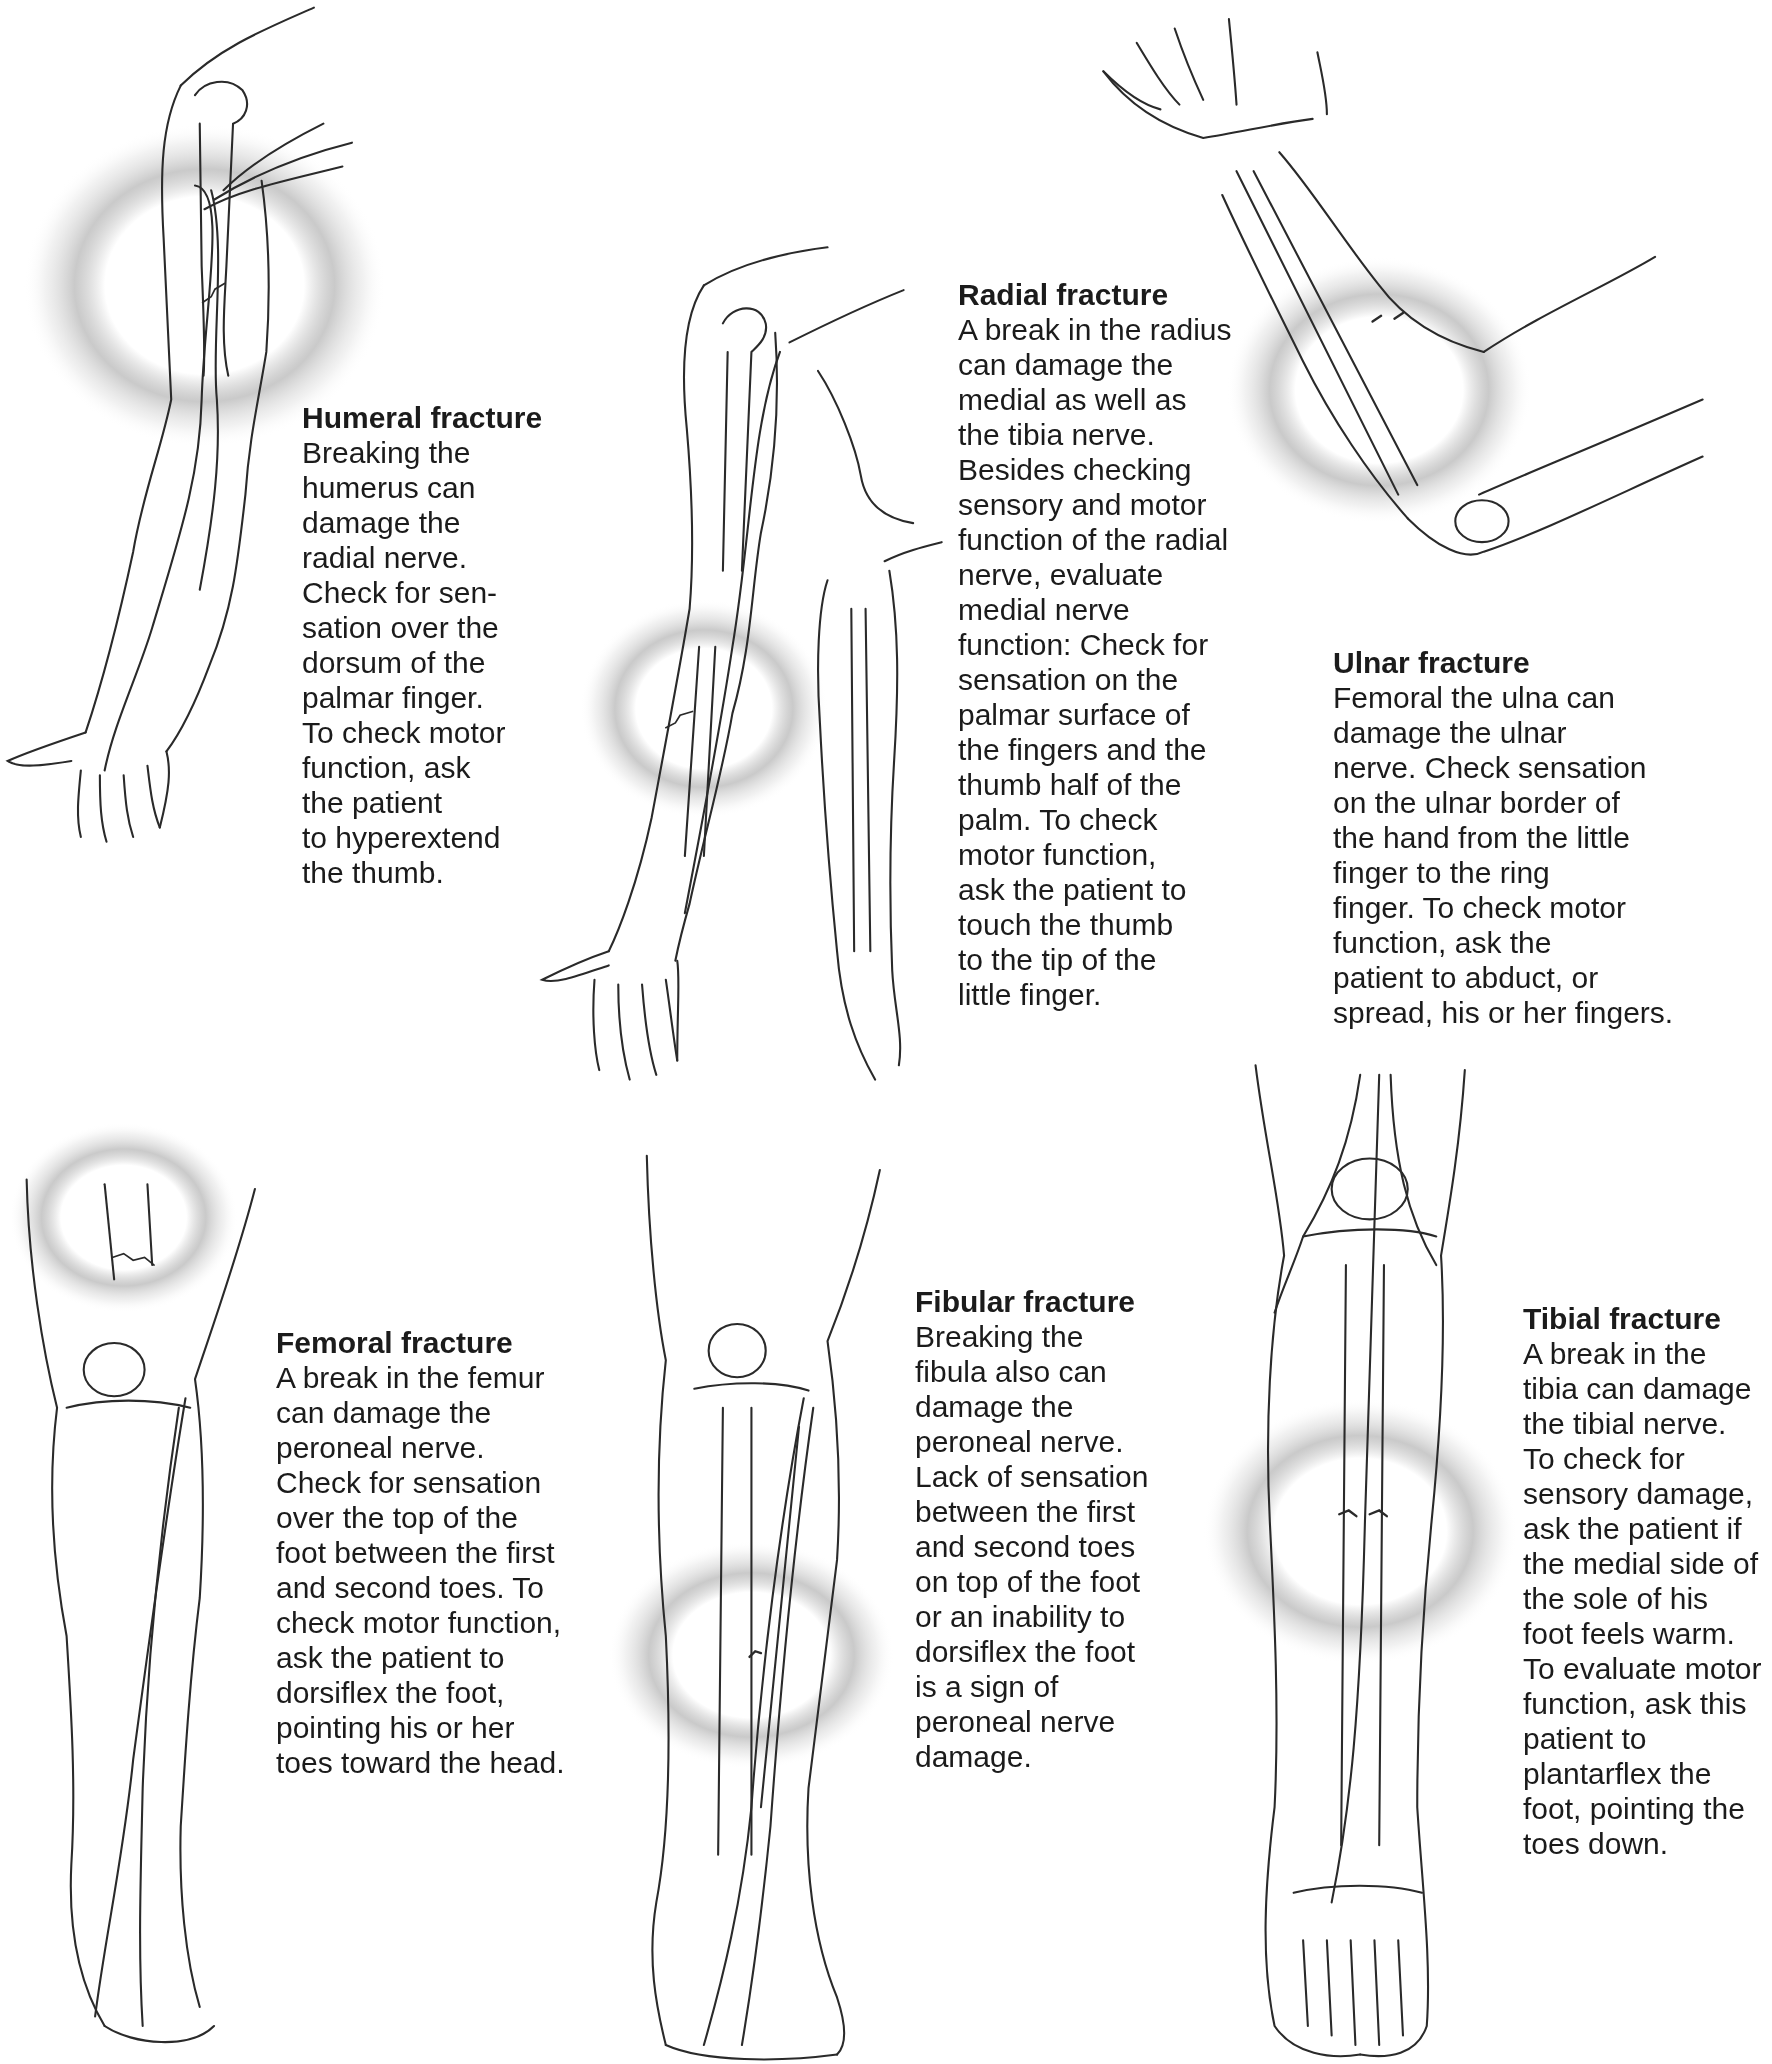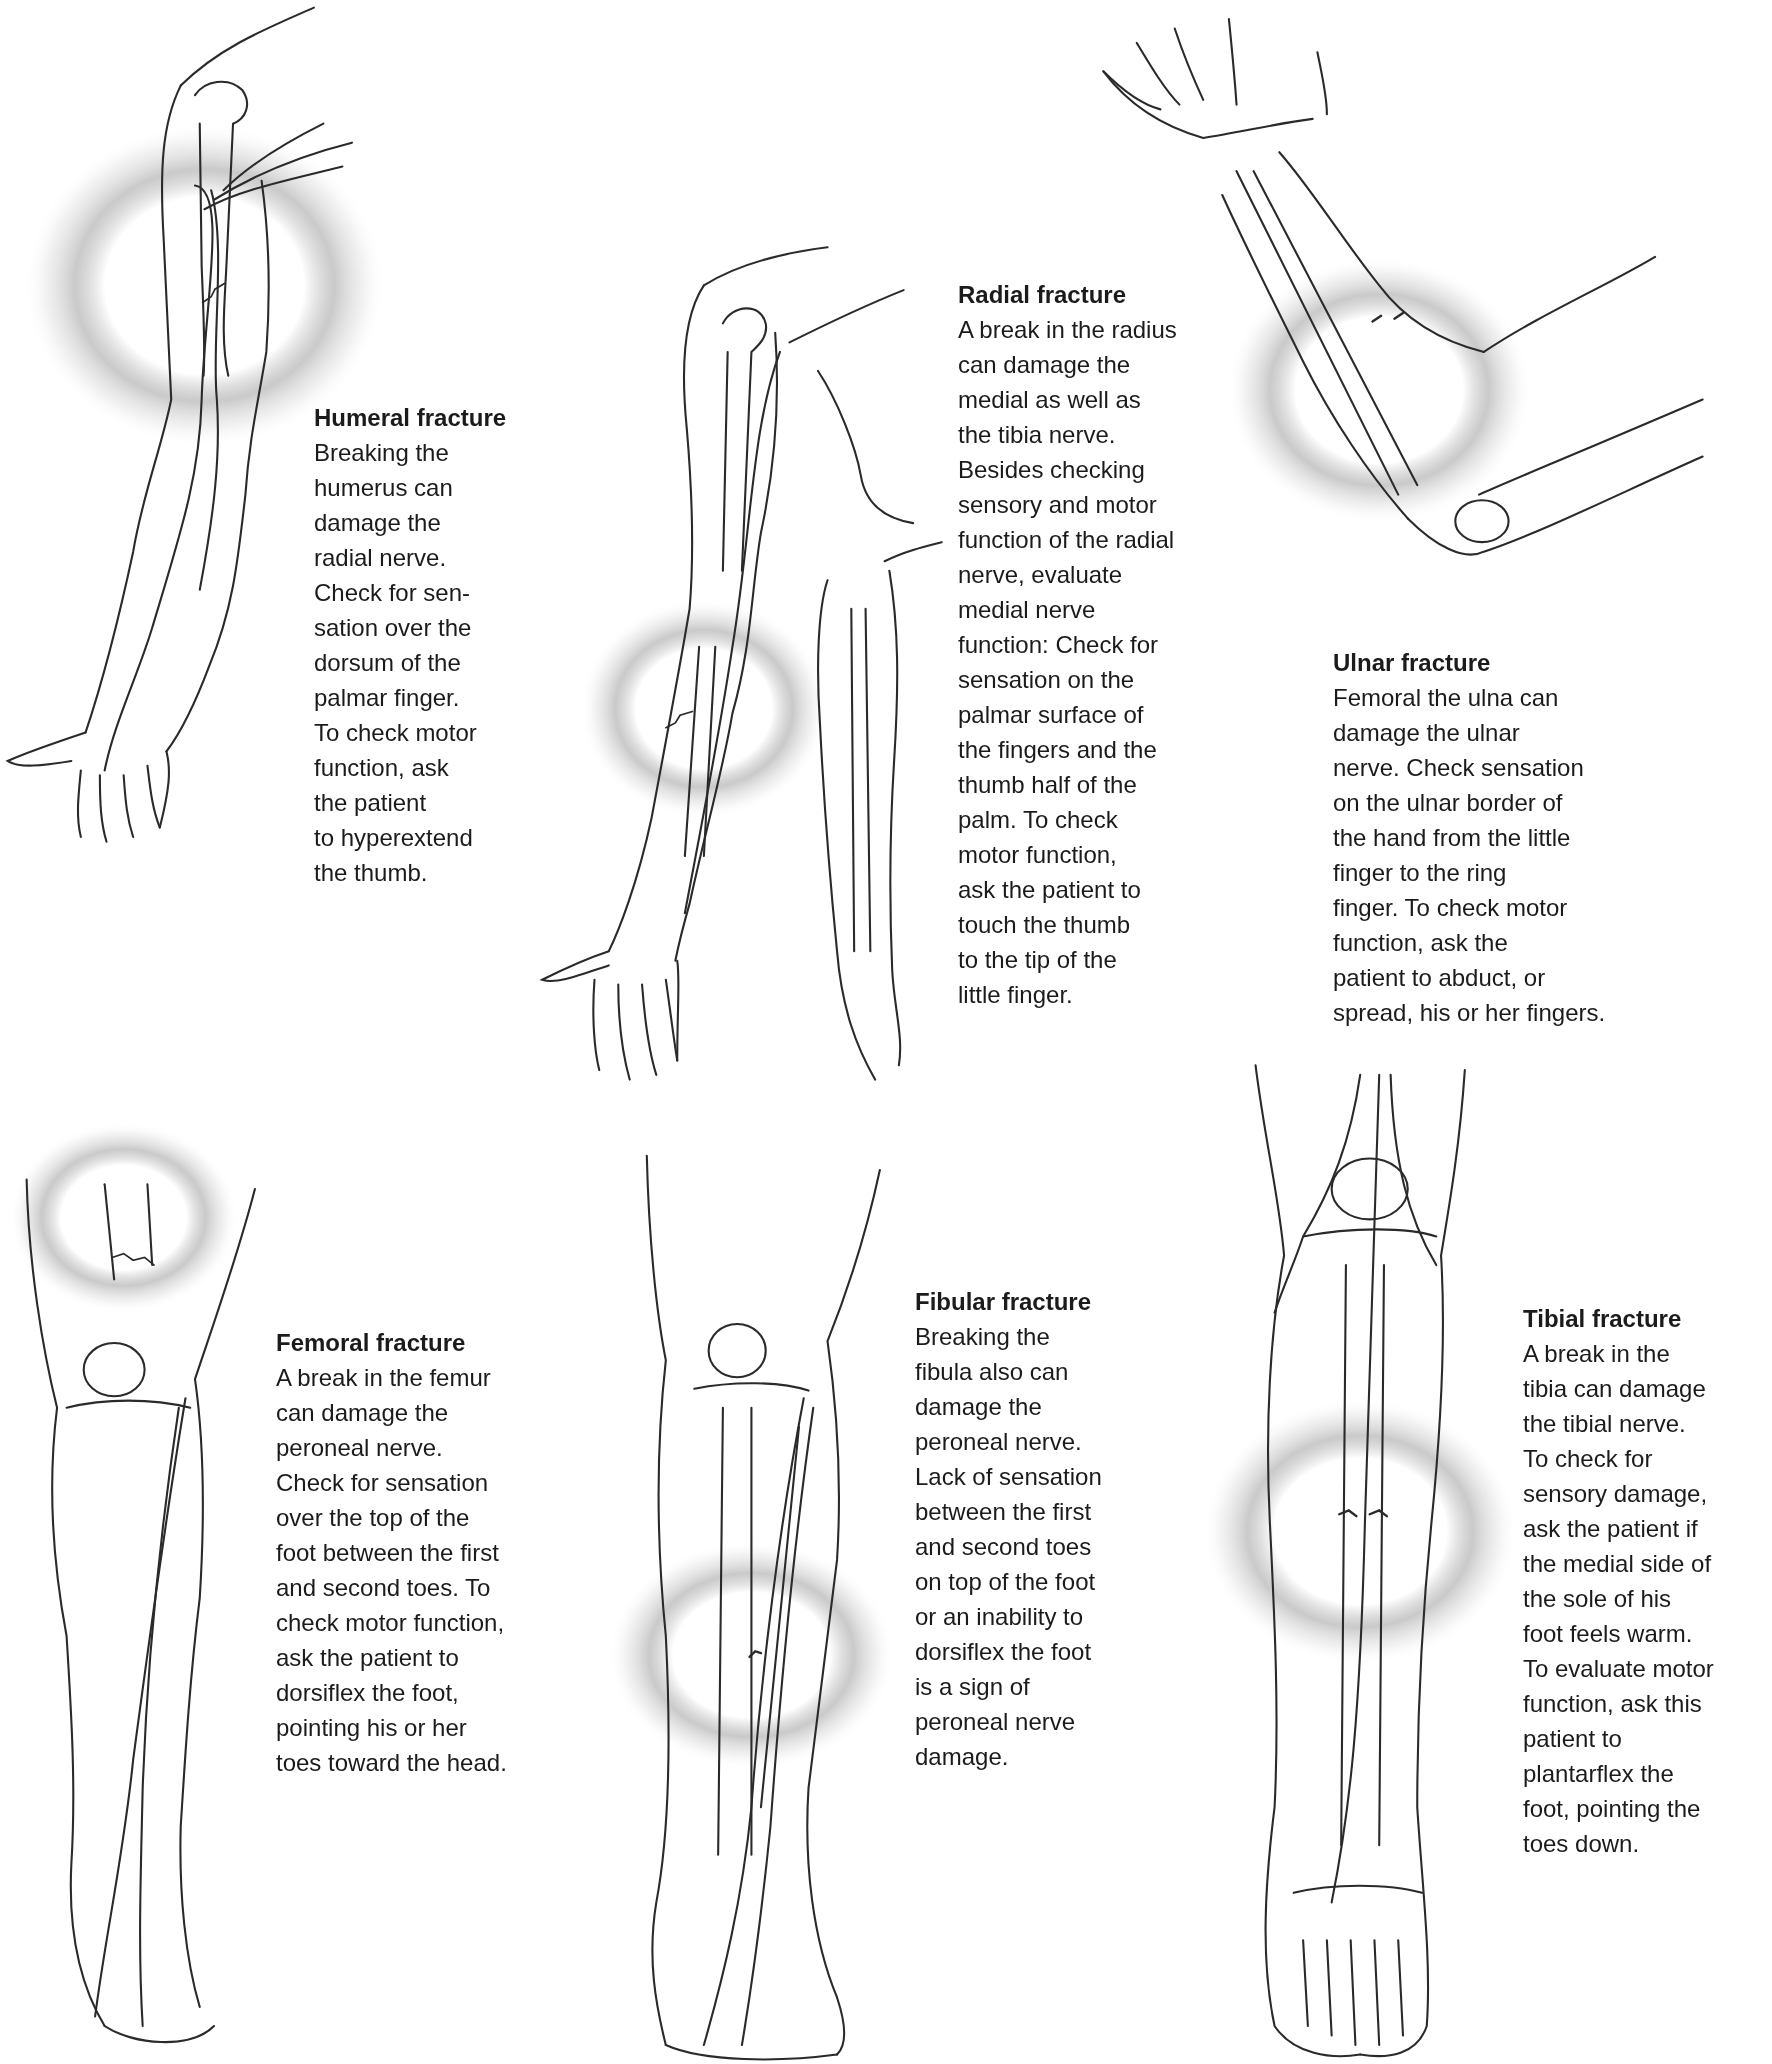--- a/index.html
+++ b/index.html
@@ -1,19 +1,19 @@
 <!DOCTYPE html>
 <html style="font-size:15px"><head>
 <meta charset="utf-8">
 <style>
   html,body{margin:0;padding:0;background:#ffffff;}
   body{width:1773px;height:2065px;position:relative;overflow:hidden;
        font-family:"Liberation Sans", sans-serif;color:#1b1b1b;}
   .art{position:absolute;left:0;top:0;width:1773px;height:2065px;}
-  .caption{position:absolute;font-size:24px;line-height:35px;white-space:nowrap;}
+  .caption{position:absolute;font-size:30px;line-height:35px;white-space:nowrap;}
   .caption .title{font-weight:bold;display:block;}
   .caption .line{display:block;}
 </style>
 </head>
 <body>
 
 <svg class="art" viewBox="0 0 1864 2171" xmlns="http://www.w3.org/2000/svg">
   <defs>
     <radialGradient id="glow" cx="50%" cy="50%" r="50%">
       <stop offset="0%" stop-color="#ffffff" stop-opacity="1"></stop>
@@ -161,21 +161,21 @@
 
     <path d="M1360 1990 C1400 1980 1460 1980 1495 1990"></path>
     <path d="M1370 2040 L1375 2130"></path>
     <path d="M1395 2040 L1400 2140"></path>
     <path d="M1420 2040 L1425 2150"></path>
     <path d="M1445 2040 L1450 2150"></path>
     <path d="M1470 2040 L1475 2140"></path>
   </g>
 </svg>
 
-<div class="caption" style="left:302px;top:400px;margin-left:12px;">
+<div class="caption" style="left:302px;top:400px;">
   <span class="title">Humeral fracture</span>
   <span class="line">Breaking the</span>
   <span class="line">humerus can</span>
   <span class="line">damage the</span>
   <span class="line">radial nerve.</span>
   <span class="line">Check for sen-</span>
   <span class="line">sation over the</span>
   <span class="line">dorsum of the</span>
   <span class="line">palmar finger.</span>
   <span class="line">To check motor</span>

